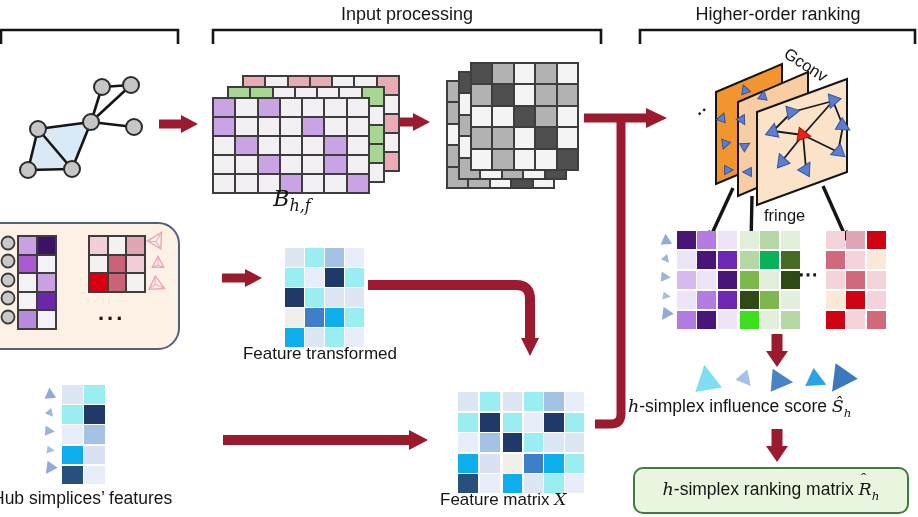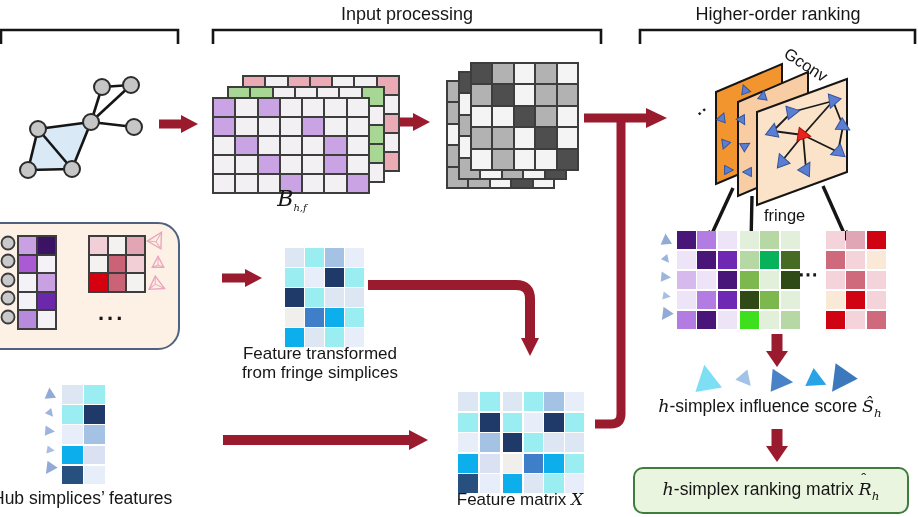--- a/index.html
+++ b/index.html
@@ -8,24 +8,24 @@
   .fringe-box{position:absolute;z-index:0;border:2.5px solid #4f617f;border-radius:22px;
               background:#fdf1e5;}
   svg.overlay{position:absolute;left:0;top:0;z-index:1;}
   .matrix{position:absolute;display:grid;z-index:2;}
   .matrix.bordered{border:1px solid #3d3d3d;}
   .matrix.bordered .cell{border:1px solid #3d3d3d;}
   .cell{width:100%;height:100%;box-sizing:border-box;}
   .label{position:absolute;z-index:3;white-space:nowrap;}
   .sec{font-size:18px;text-align:center;}
   .cap{font-size:17px;}
-  .center{text-align:center;}
+  .center{}
   .mvar{font-family:"DejaVu Serif",serif;font-style:italic;}
   .mat-label{font-size:22px;text-align:center;}
-  .mat-label sub{font-size:10px;}
+  .mat-label sub{font-size:16px;}
   sub{font-size:0.68em;}
   .gconv-label{font-size:16.5px;transform:rotate(33deg);transform-origin:left top;}
   .dots{font-weight:bold;letter-spacing:3px;}
   .gdots{transform:rotate(-40deg);font-size:17px;font-weight:bold;}
   .rank-box{position:absolute;z-index:2;display:flex;align-items:center;justify-content:center;
             border:2px solid #3e7d3e;border-radius:10px;background:#eaf5df;font-size:17.5px;}
   .varwrap{position:relative;display:inline-block;}
   .hat{position:absolute;top:-0.52em;left:0.18em;font-size:0.85em;font-style:normal;}
   .fringe-cap{line-height:19px;font-size:17px;text-align:center;}
 </style>
@@ -177,21 +177,20 @@
 
   <div class="label sec" style="left:213px;top:4px;width:388px;">Input processing</div>
   <div class="label sec" style="left:640px;top:4px;width:276px;">Higher-order ranking</div>
 
   <div class="label mat-label" style="left:212px;top:186px;width:160px;">
     <span class="mvar">B</span><sub class="mvar">h,f</sub>
   </div>
 
   <div class="label fringe-cap" style="left:222px;top:344px;width:196px;">
     <div>Feature transformed</div>
-    <div>from fringe simplices</div>
   </div>
   <div class="label cap" style="left:-8px;top:488px;font-size:17.5px;">Hub simplices’ features</div>
   <div class="label cap center" style="left:440px;top:489px;width:160px;">
     <span>Feature matrix </span><span class="mvar">X</span>
   </div>
   <div class="label gconv-label" style="left:791px;top:44px;">Gconv</div>
   <div class="label cap" style="left:764px;top:206px;font-size:16.5px;">fringe</div>
   <div class="label gdots" style="left:697px;top:102px;">··</div>
   <div class="label dots" style="left:98px;top:300px;font-size:22px;">...</div>
   <div class="label" style="left:798px;top:262px;font-size:20px;font-weight:bold;">⋯</div>

